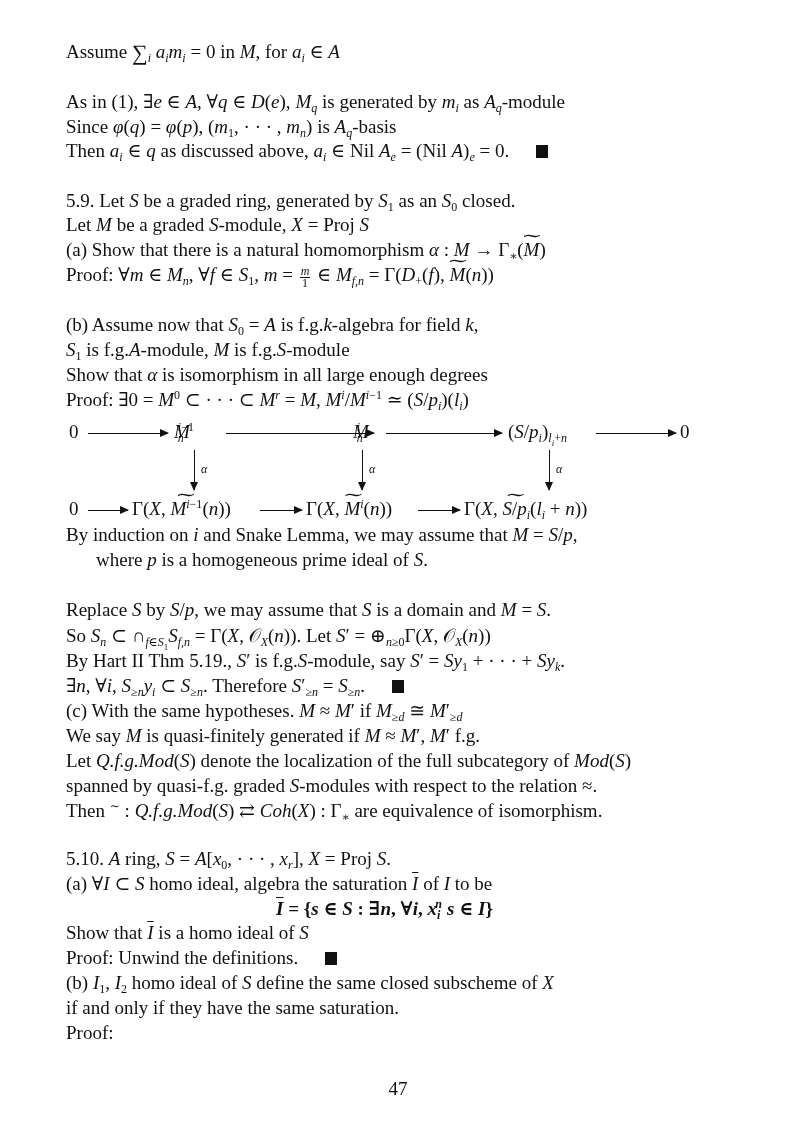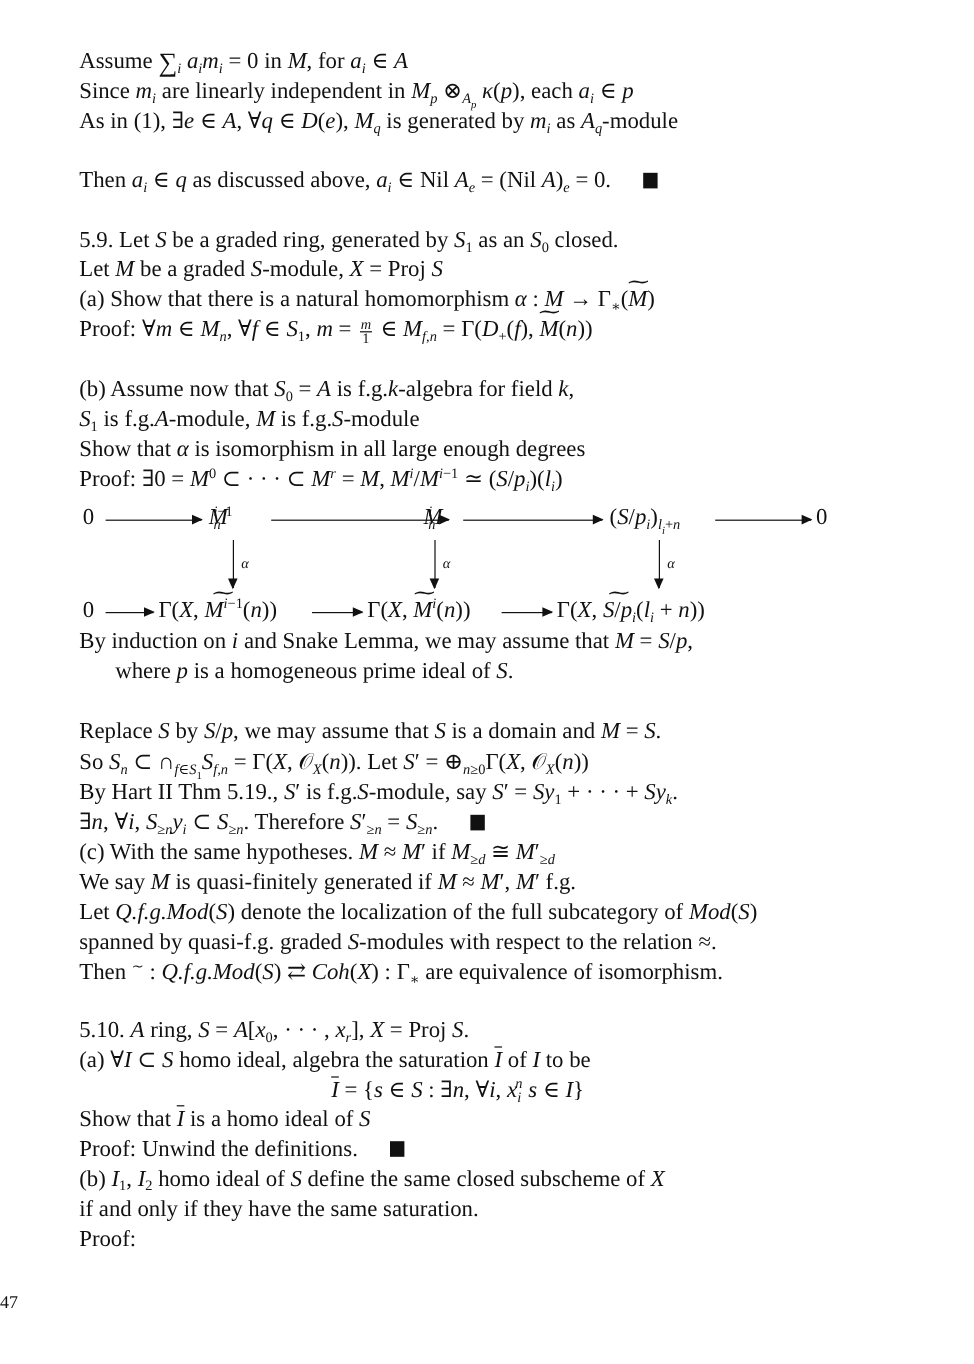--- a/index.html
+++ b/index.html
@@ -8,21 +8,21 @@
     font-family: "Liberation Serif", "DejaVu Serif", serif;
     color: #111111;
     font-size: 19px;
   }
   .page { position: absolute; left: 0; top: 2px; width: 812px; height: 1137px; }
   .line {
     position: absolute; left: 66px; white-space: nowrap;
     line-height: 24px; height: 24px;
   }
   .indent { left: 96px; }
-  .center { left: 276px; }
+  .center { left: 276px; font-weight: bold; }
   i, .m { font-style: italic; }
   sub, sup { font-size: 12px; line-height: 0; }
   sub { vertical-align: -4px; }
   sup { vertical-align: 7px; }
   .qed {
     display: inline-block; width: 12px; height: 13px; background: #111;
     margin-left: 22px; vertical-align: -1px;
   }
   .tilde { position: relative; display: inline-block; }
   .tilde::before {
@@ -48,49 +48,49 @@
     content: ""; position: absolute; right: -1px; top: -4px;
     border-left: 9px solid #111; border-top: 4.5px solid transparent; border-bottom: 4.5px solid transparent;
   }
   .varrow { position: absolute; width: 1px; background: #111; }
   .varrow::after {
     content: ""; position: absolute; bottom: -1px; left: -4px;
     border-top: 9px solid #111; border-left: 4.5px solid transparent; border-right: 4.5px solid transparent;
   }
   .alpha-label { position: absolute; font-style: italic; font-size: 12px; }
 
-  .page-number { position: absolute; left: 0; width: 796px; top: 1076px; text-align: left; font-size: 15px; }
+  .page-number { position: absolute; left: 0; width: 796px; top: 1076px; text-align: center; font-size: 19px; }
 </style>
 </head>
 <body>
 
 <div class="page">
 
   <div class="line" style="top:38px">
     <span>Assume</span>
     <span style="font-size:22px;vertical-align:-2px">∑</span><sub><i>i</i></sub> <i>a<sub>i</sub>m<sub>i</sub></i> = 0
     <span>in</span> <i>M</i>,
     <span>for</span> <i>a<sub>i</sub></i> ∈ <i>A</i>
   </div>
 
-  <div class="line" style="top:63px">
-    <span>Since</span>
-    <i>m<sub>i</sub></i> <span>are linearly independent in</span>
-    <i>M<sub>p</sub></i> ⊗<sub><i>A<sub style="font-size:9px">p</sub></i></sub> <i>κ</i>(<i>p</i>),
-    <span>each</span> <i>a<sub>i</sub></i> ∈ <i>p</i>
-  </div>
 
   <div class="line" style="top:88px">
     <span>As in (1),</span>
     ∃<i>e</i> ∈ <i>A</i>, ∀<i>q</i> ∈ <i>D</i>(<i>e</i>), <i>M<sub>q</sub></i>
     <span>is generated by</span>
     <i>m<sub>i</sub></i> <span>as</span>
     <i>A<sub>q</sub></i><span>-module</span>
   </div>
 
+  <div class="line" style="top:113px">
+    <span>Since</span>
+    <i>φ</i>(<i>q</i>) = <i>φ</i>(<i>p</i>), (<i>m</i><sub>1</sub>, · · · , <i>m<sub>n</sub></i>)
+    <span>is</span>
+    <i>A<sub>q</sub></i><span>-basis</span>
+  </div>
 
   <div class="line" style="top:137px">
     <span>Then</span>
     <i>a<sub>i</sub></i> ∈ <i>q</i> <span>as discussed above,</span>
     <i>a<sub>i</sub></i> ∈ <span>Nil</span> <i>A<sub>e</sub></i>
     = (<span>Nil</span> <i>A</i>)<sub><i>e</i></sub> = 0.
     <span class="qed"></span>
   </div>
 
   <div class="line" style="top:187px">

